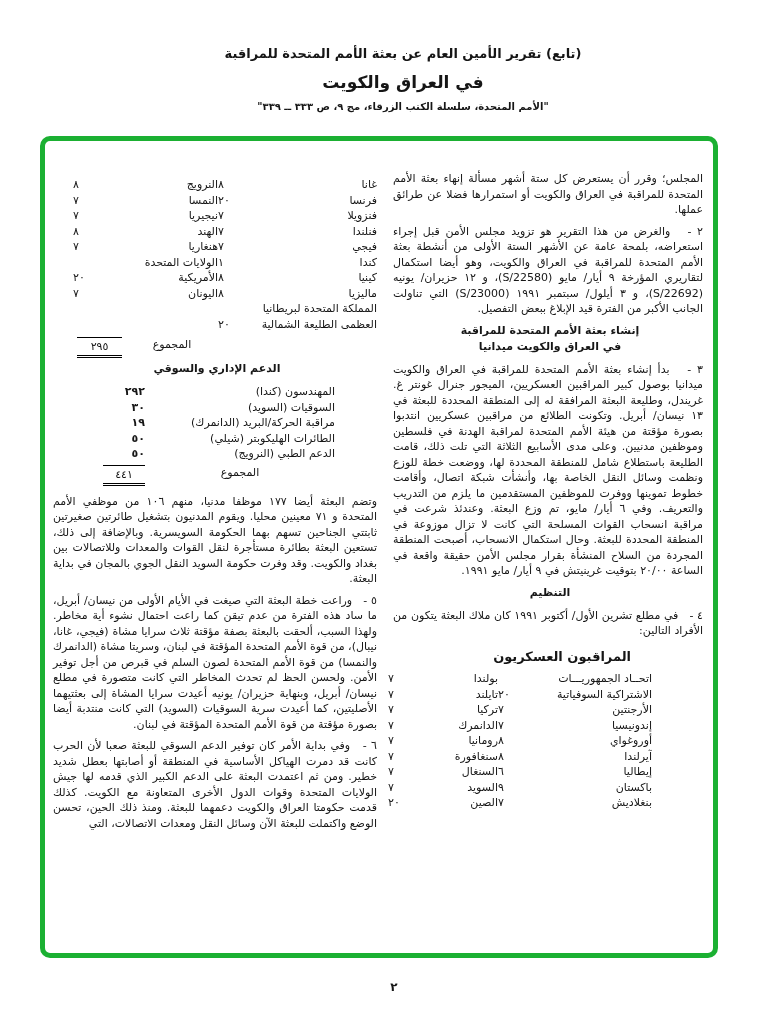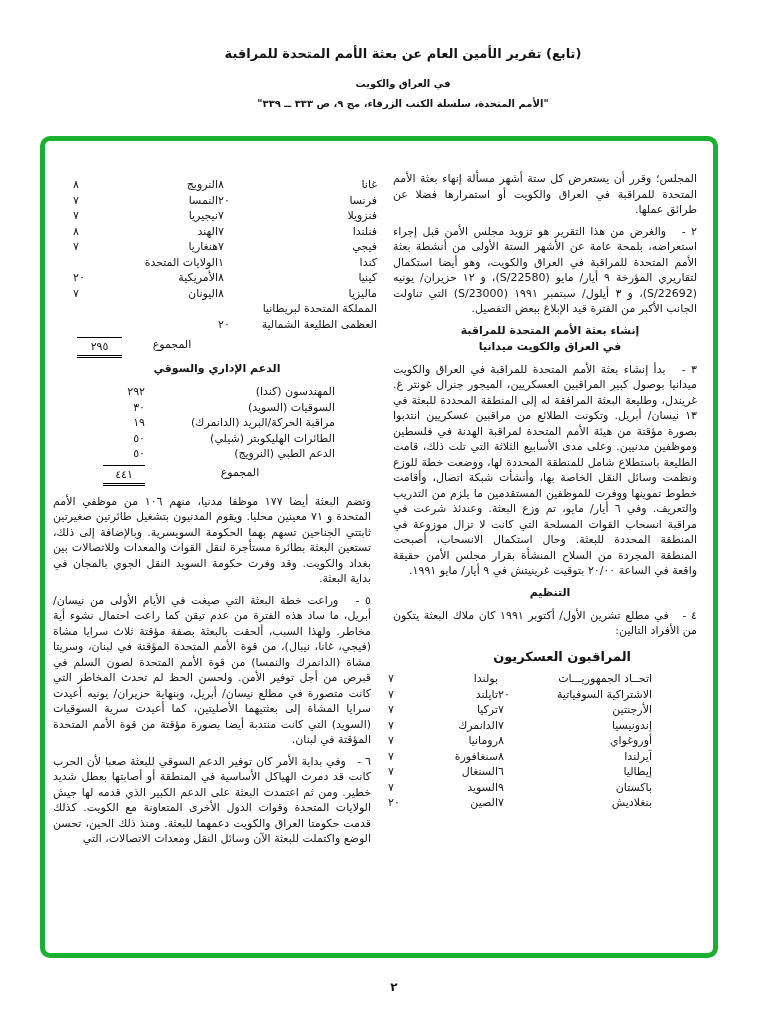--- a/index.html
+++ b/index.html
@@ -2,53 +2,53 @@
 <html lang="ar" dir="rtl"><head>
 <meta charset="utf-8">
 <style>
   html,body{margin:0;padding:0;background:#ffffff;}
   body{width:758px;height:1028px;font-family:"DejaVu Sans",sans-serif;color:#161616;}
   .page{position:relative;width:758px;height:1028px;overflow:hidden;direction:rtl;background:#fff;}
 
   
   .hdr{position:absolute;top:46px;right:0;left:0;text-align:center;font-weight:bold;padding-left:48px;}
   .hdr .t1{font-size:13px;letter-spacing:0.2px;}
-  .hdr .t2{font-size:10px;margin-top:17px;}
+  .hdr .t2{font-size:17px;margin-top:11px;}
   .hdr .src{font-size:10px;margin-top:9px;}
 
   
   .frame{position:absolute;top:136px;left:40px;width:678px;height:822px;box-sizing:border-box;
          border:5px solid #1bb032;border-radius:10px;background:#fff;
          padding:30px 6px 0 8px;display:flex;gap:12px;overflow:hidden;}
 
   .col{font-size:11px;line-height:15.5px;text-align:justify;}
   .col-r{width:314px;}
   .col-l{flex:1;}
 
-  .para{margin:0 10px 6px 0;}
+  .para{margin:0 4px 6px 0;}
   .sec{font-weight:bold;font-size:11px;text-align:center;line-height:16px;margin:3px 0 7px;}
 
   
   .obs-title{font-weight:bold;font-size:13px;text-align:right;margin:10px 76px 7px 0;white-space:nowrap;}
   .obs1{margin:2px 55px 0 0;}
   .obs1 .trow{display:grid;grid-template-columns:128px 26px 86px 24px;line-height:15.5px;}
   
   .obs2{margin:6px 4px 0 0;}
   .obs2 .trow{display:grid;grid-template-columns:125px 34px 100px 45px;line-height:15.5px;}
   .cname{white-space:nowrap;overflow:hidden;}
   .cnum{text-align:left;white-space:nowrap;}
   .trow-total{display:grid;grid-template-columns:125px 34px 100px 45px;margin-top:5px;line-height:16px;}
   .tot-label{grid-column:3;text-align:center;white-space:nowrap;}
   .tot-num{grid-column:4;text-align:center;border-top:1px solid #000;border-bottom:3px double #000;padding-top:1px;}
 
   
   .sup{margin:4px 46px 0 0;}
   .sup .trow{display:grid;grid-template-columns:190px 42px;line-height:15.5px;}
   .sup .slabel{white-space:nowrap;overflow:hidden;}
-  .sup .snum{text-align:right;white-space:nowrap;}
+  .sup .snum{text-align:right;white-space:nowrap;font-weight:bold;}
   .sup-total{display:grid;grid-template-columns:190px 42px;margin:3px 46px 8px 0;line-height:16px;}
   .sup-total .tlabel{text-align:center;letter-spacing:2px;white-space:nowrap;}
   .sup-total .tnum{text-align:center;border-top:1px solid #000;border-bottom:3px double #000;padding-top:1px;}
 
   .pagenum{position:absolute;top:980px;right:0;left:30px;text-align:center;font-size:12px;font-weight:bold;}
 </style>
 </head>
 <body>
 
 <div class="page">

